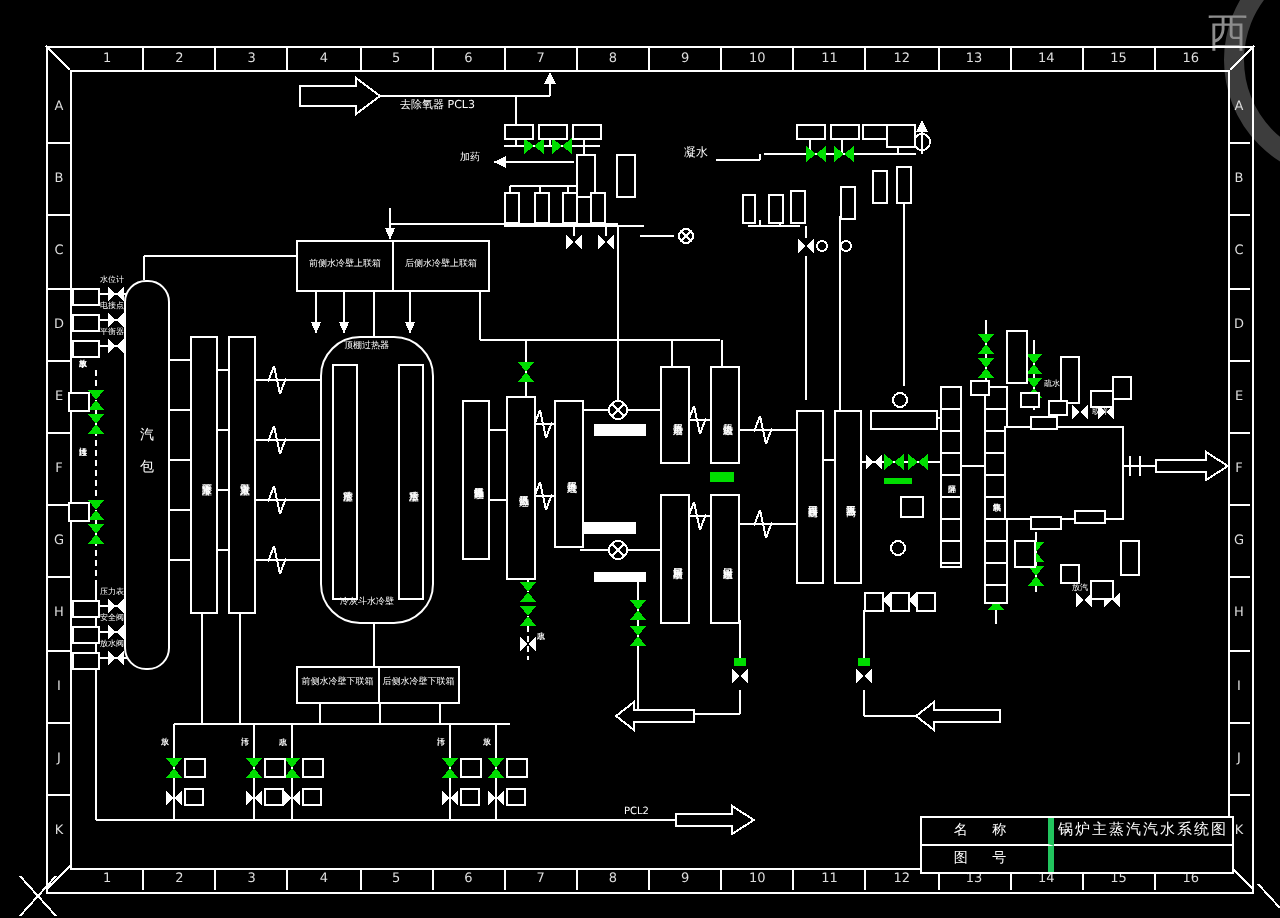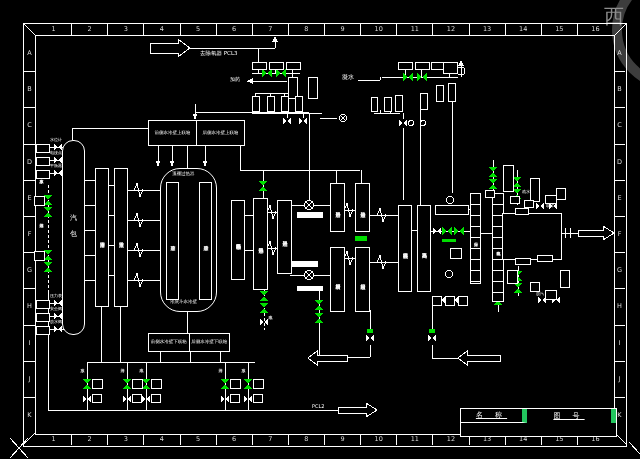--- a/index.html
+++ b/index.html
@@ -28,21 +28,21 @@
   .vtext{position:absolute;color:#fff;writing-mode:vertical-rl;text-orientation:upright;
          font-size:4px;line-height:1;}
   .tiny{position:absolute;color:#fff;font-size:4px;line-height:1;white-space:nowrap;}
   .lbl{position:absolute;color:#fff;font-size:5.5px;line-height:1;white-space:nowrap;}
   .drumlbl{position:absolute;color:#fff;writing-mode:vertical-rl;text-orientation:upright;
            font-size:7px;letter-spacing:4px;}
   .wm{position:absolute;color:#8d8d8d;font-size:20px;line-height:1;}
   .tb{position:absolute;border:1px solid #fff;display:grid;grid-template-columns:66px 1fr;
       grid-template-rows:1fr 1fr;background:#000;color:#fff;}
   .tb div{display:flex;align-items:center;justify-content:center;overflow:hidden;}
-  .tb .lc{border-right:5px solid #22c55e;font-size:7px;letter-spacing:5px;text-decoration:underline;}
+  .tb .lc{border-right:3px solid #22c55e;font-size:7px;letter-spacing:5px;}
   .tb .r1{border-bottom:1px solid #fff;}
   .tb .vc{font-size:7.5px;letter-spacing:1px;}
 </style>
 </head>
 <body>
 
 <div class="stage">
 
   <svg width="640" height="459">
     <circle cx="672" cy="30" r="55" fill="none" stroke="#3d3d3d" stroke-width="10"></circle>
@@ -500,17 +500,18 @@
   <div class="vtext" style="left:120px;top:365px;">排污</div>
   <div class="vtext" style="left:139px;top:365px;">疏水</div>
   <div class="vtext" style="left:218px;top:365px;">排污</div>
   <div class="vtext" style="left:241px;top:365px;">放水</div>
   <div class="tiny" style="left:522px;top:190px;">疏水</div>
   <div class="tiny" style="left:546px;top:204px;">取样</div>
   <div class="tiny" style="left:536px;top:292px;">放汽</div>
 
   <div class="tb" style="left:460px;top:408px;width:155px;height:27px;">
     <div class="lc r1">名 称</div>
+    <div class="vc r1">锅炉主蒸汽汽水系统图</div>
     <div class="lc">图 号</div>
     <div class="vc"></div>
   </div>
 
 </div>
 
 </body></html>

